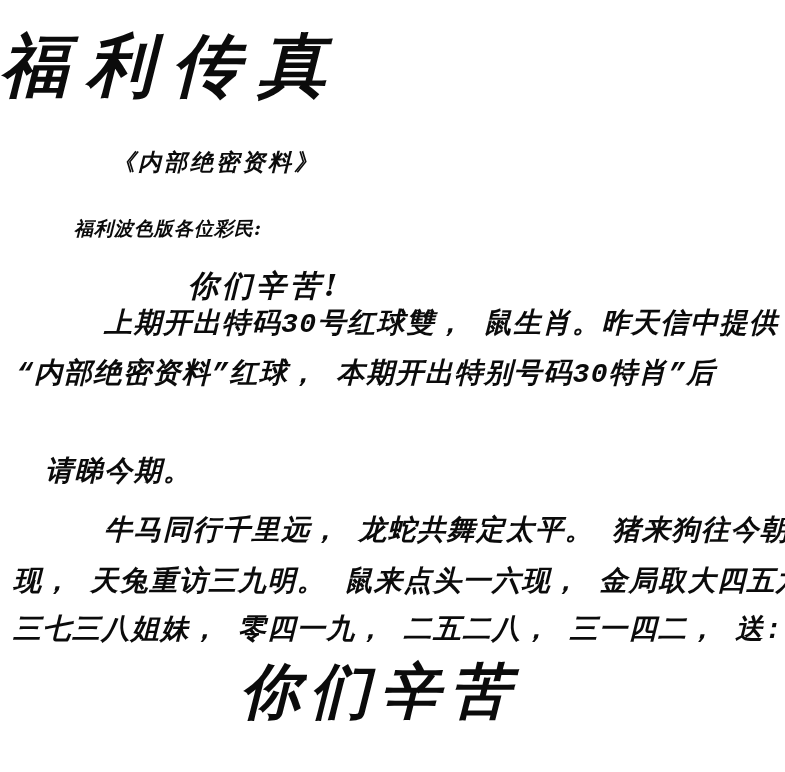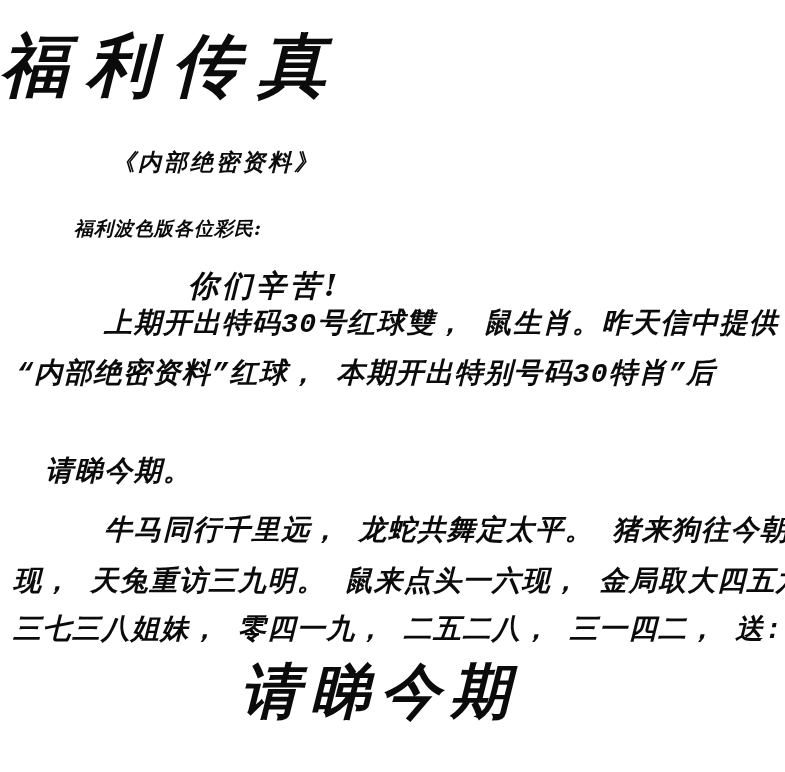--- a/index.html
+++ b/index.html
@@ -114,15 +114,15 @@
 
 
   <div class="body-line p1l4 calli">请睇今期。</div>
 
   <div class="body-line p2l1 calli">牛马同行千里远， 龙蛇共舞定太平。 猪来狗往今朝</div>
 
   <div class="body-line p2l2 calli">现， 天兔重访三九明。 鼠来点头一六现， 金局取大四五六。</div>
 
   <div class="body-line p2l3 calli">三七三八姐妹， 零四一九， 二五二八， 三一四二， 送: 蓝绿</div>
 
-  <div class="footer-slogan calli">请睇今期</div>
+  <div class="footer-slogan calli">你们辛苦</div>
 
 </div>
 
 </body></html>

